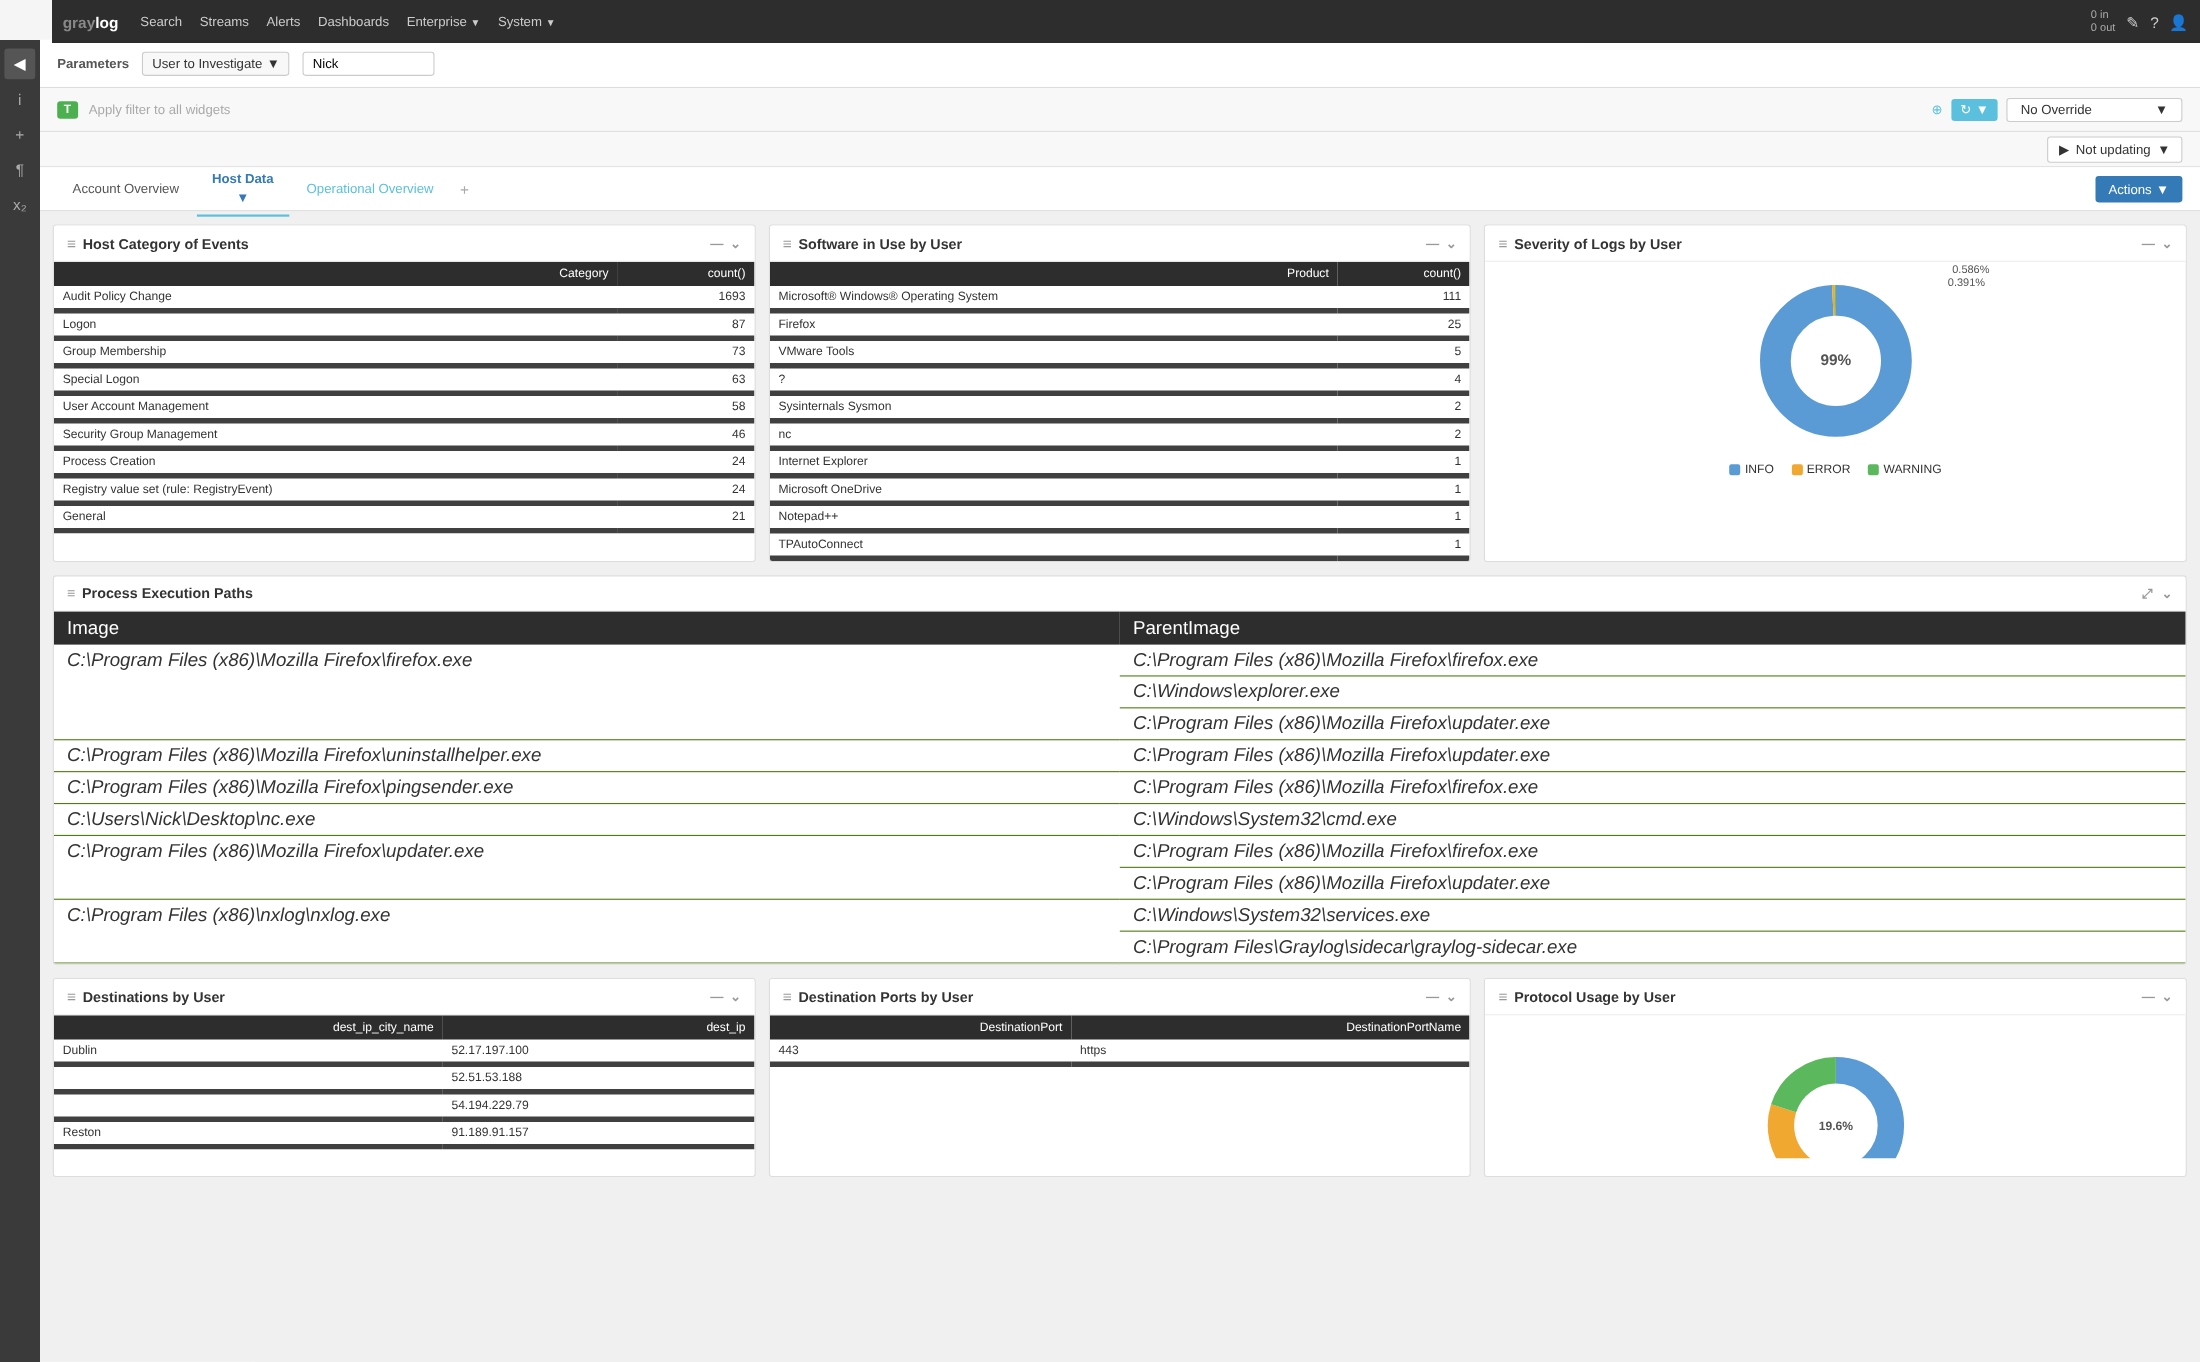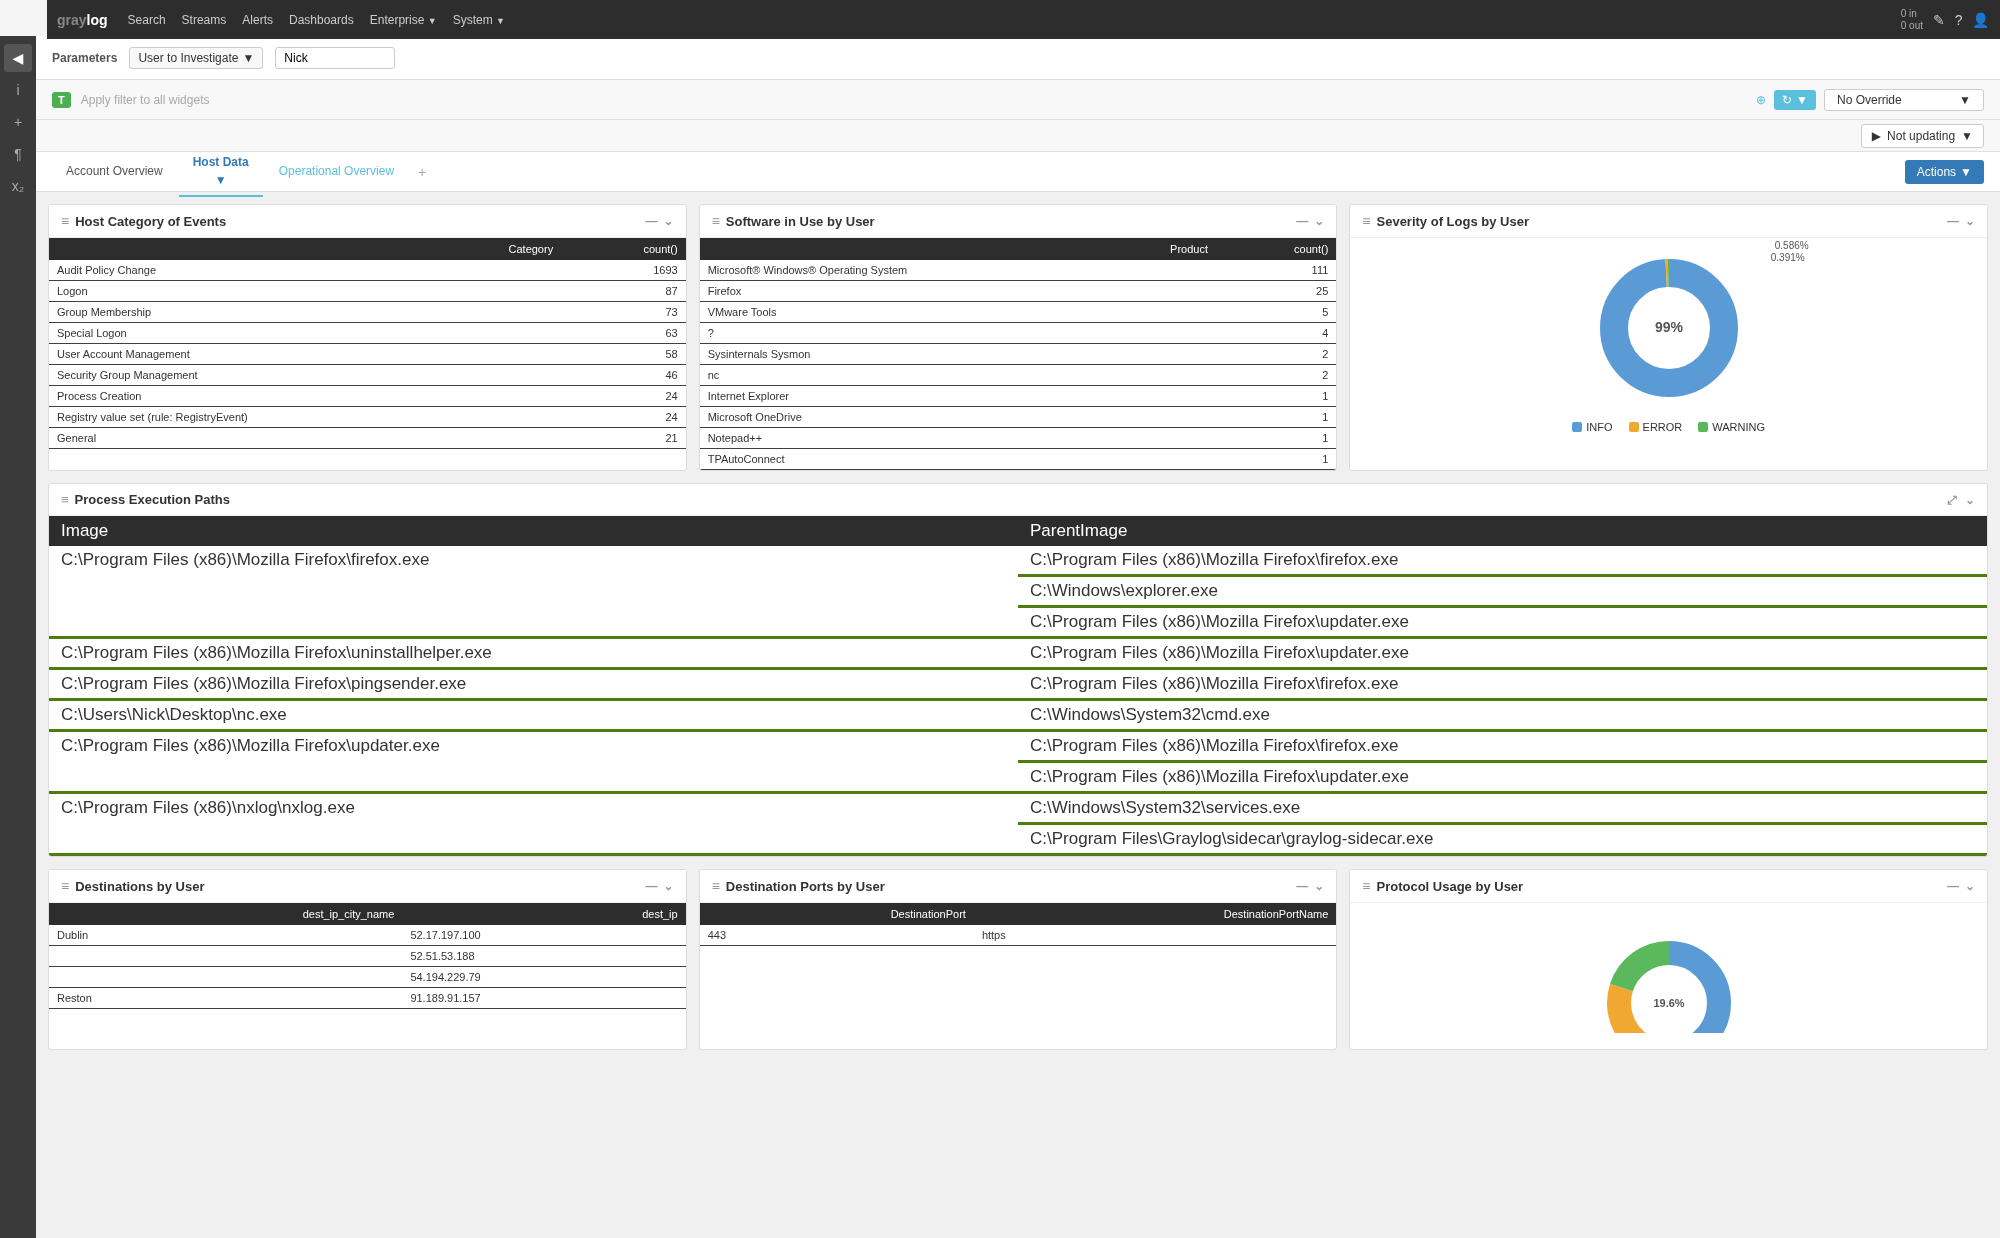--- a/index.html
+++ b/index.html
@@ -207,21 +207,21 @@
     .widget-table { width: 100%; border-collapse: collapse; font-size: 11px; }
     .widget-table th {
       background: #2d2d2d;
       color: #fff;
       padding: 5px 8px;
       text-align: right;
       font-weight: normal;
     }
     .widget-table td {
       padding: 4px 8px;
-      border-bottom: 1px solid #404040;
+      border-bottom: 5px solid #404040;
       color: #333;
     }
     .widget-table .count-col { text-align: right; }
 
     
     .full-width-section {
       margin: 0 12px 12px;
       background: #fff;
       border: 1px solid #ddd;
       border-radius: 3px;
@@ -240,22 +240,23 @@
     .process-table { width: 100%; border-collapse: collapse; font-size: 17px; }
     .process-table th {
       background: #2d2d2d;
       color: #fff;
       padding: 5px 12px;
       text-align: left;
       font-weight: normal;
     }
     .process-table td {
       padding: 4px 12px;
-      border-bottom: 3px solid #4d7c0f;
+      border-bottom: 1px solid #4d7c0f;
       color: #333;
+      font-style: italic;
     }
 
     
     .pie-container {
       display: flex;
       flex-direction: column;
       align-items: center;
       padding: 10px 0;
     }
     .pie-legend {

